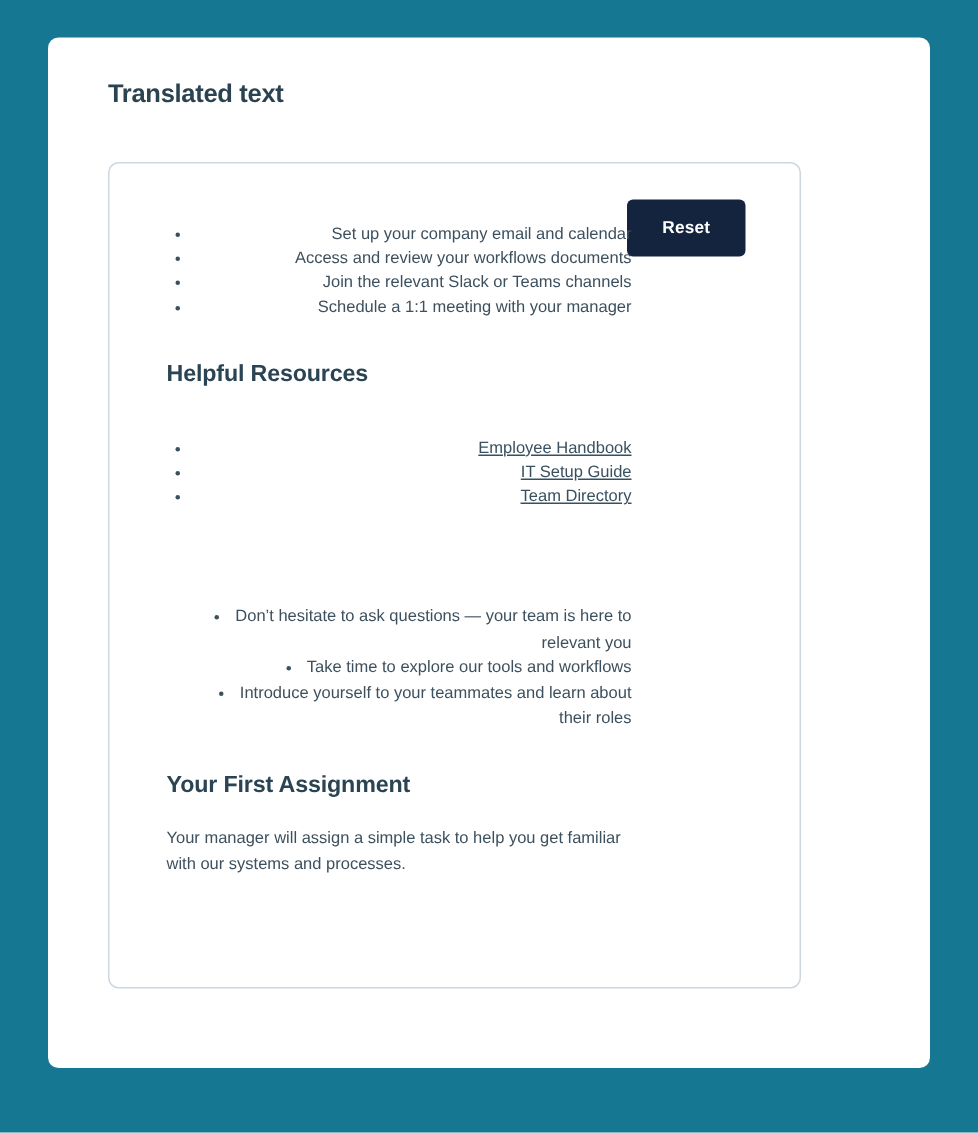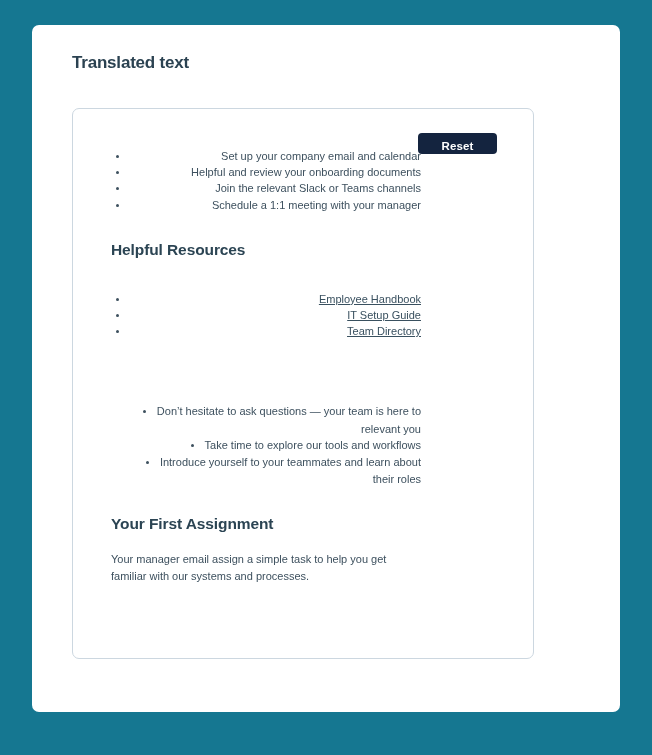--- a/index.html
+++ b/index.html
@@ -69,21 +69,21 @@
     color: #2b4453;
     letter-spacing: -0.1px;
     line-height: 20px;
   }
 
   .reset-button {
     position: absolute;
     left: 345px;
     top: 24px;
     width: 79px;
-    height: 21px;
+    height: 38px;
     background: #14243f;
     color: #ffffff;
     border: none;
     border-radius: 4px;
     font-family: "Liberation Sans", sans-serif;
     font-size: 11.5px;
     font-weight: bold;
     letter-spacing: 0.1px;
     cursor: pointer;
     padding: 0;
@@ -149,21 +149,21 @@
 
   <div class="content-panel">
 
     <button class="reset-button">Reset</button>
 
     <div class="panel-inner">
 
       <div class="gap-sm"></div>
       <ul class="bullets checklist-block">
         <li>Set up your company email and calendar</li>
-        <li>Helpful and review your onboarding documents</li>
+        <li>Access and review your workflows documents</li>
         <li>Join the relevant Slack or Teams channels</li>
         <li>Schedule a 1:1 meeting with your manager</li>
       </ul>
 
       <div class="gap-md"></div>
 
       <h2 class="section-title">Helpful Resources</h2>
       <div class="gap-lg"></div>
       <ul class="bullets links">
         <li><a href="#">Employee Handbook</a></li>
@@ -177,17 +177,17 @@
       <ul class="bullets hang">
         <li>Don’t hesitate to ask questions — your team is here to relevant you</li>
         <li>Take time to explore our tools and workflows</li>
         <li>Introduce yourself to your teammates and learn about their roles</li>
       </ul>
 
       <div class="gap-md"></div>
 
       <h2 class="section-title">Your First Assignment</h2>
       <div class="gap-sm"></div>
-      <p class="body-copy">Your manager email assign a simple task to help you get familiar with our systems and processes.</p>
+      <p class="body-copy">Your manager will assign a simple task to help you get familiar with our systems and processes.</p>
 
     </div>
   </div>
 </div>
 
 </body></html>

